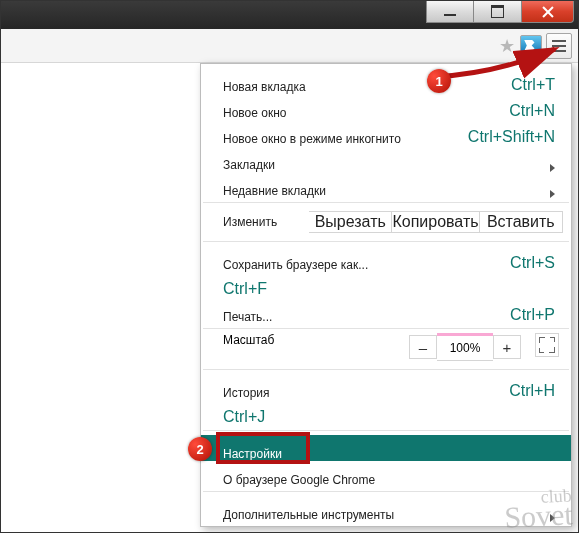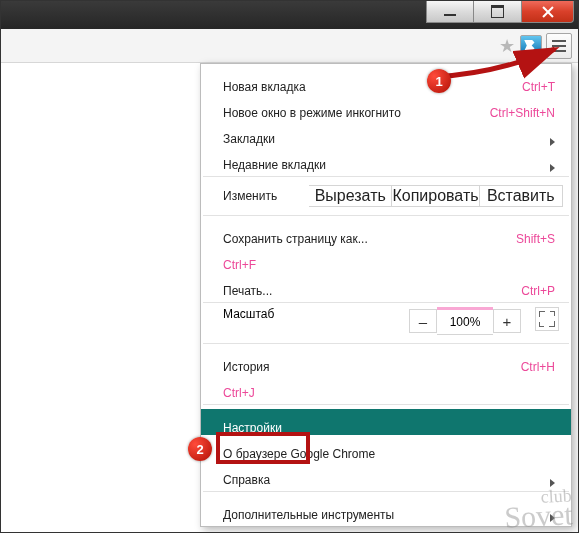--- a/index.html
+++ b/index.html
@@ -112,21 +112,21 @@
   }
   .menu-row {
     display: flex;
     align-items: flex-end;
     height: 26px;
     padding: 0 16px 0 22px;
     color: #222;
     position: relative;
   }
   .menu-row .label { flex: 1 1 auto; }
-  .menu-row .shortcut { color: #ec4899; font-size: 12px; }
+  .menu-row .shortcut { color: #0f766e; font-size: 16px; }
   .menu-row .sub-arrow {
     width: 0; height: 0;
     border-top: 4px solid transparent;
     border-bottom: 4px solid transparent;
     border-left: 5px solid #555;
     margin-left: auto;
   }
   .menu-sep {
     height: 1px;
     margin: 4px 2px;
@@ -258,20 +258,24 @@
   </div>
 </div>
 
 <div class="menu">
 
   <div class="menu-row">
     <span class="label">Новая вкладка</span>
     <span class="shortcut">Ctrl+T</span>
   </div>
   <div class="menu-row">
+    <span class="label">Новое окно</span>
+    <span class="shortcut">Ctrl+N</span>
+  </div>
+  <div class="menu-row">
     <span class="label">Новое окно в режиме инкогнито</span>
     <span class="shortcut">Ctrl+Shift+N</span>
   </div>
   <div class="menu-row">
     <span class="label">Закладки</span>
     <span class="sub-arrow"></span>
   </div>
   <div class="menu-row">
     <span class="label">Недавние вкладки</span>
     <span class="sub-arrow"></span>
@@ -282,22 +286,22 @@
   <div class="edit-row">
     <span class="edit-label">Изменить</span>
     <span class="edit-seg">Вырезать</span>
     <span class="edit-seg">Копировать</span>
     <span class="edit-seg">Вставить</span>
   </div>
 
   <div class="menu-sep"></div>
 
   <div class="menu-row">
-    <span class="label">Сохранить страницу как...</span>
-    <span class="shortcut">Shift+S</span>
+    <span class="label">Сохранить браузере как...</span>
+    <span class="shortcut">Ctrl+S</span>
   </div>
   <div class="menu-row">
     <span class="shortcut">Ctrl+F</span>
   </div>
   <div class="menu-row">
     <span class="label">Печать...</span>
     <span class="shortcut">Ctrl+P</span>
   </div>
 
   <div class="menu-sep"></div>
@@ -326,24 +330,20 @@
   </div>
 
   <div class="menu-sep"></div>
 
   <div class="menu-row selected" id="settings-row">
     <span class="label">Настройки</span>
   </div>
   <div class="menu-row">
     <span class="label">О браузере Google Chrome</span>
   </div>
-  <div class="menu-row">
-    <span class="label">Справка</span>
-    <span class="sub-arrow"></span>
-  </div>
 
   <div class="menu-sep"></div>
 
   <div class="menu-row">
     <span class="label">Дополнительные инструменты</span>
     <span class="sub-arrow"></span>
   </div>
 
 </div>
 

